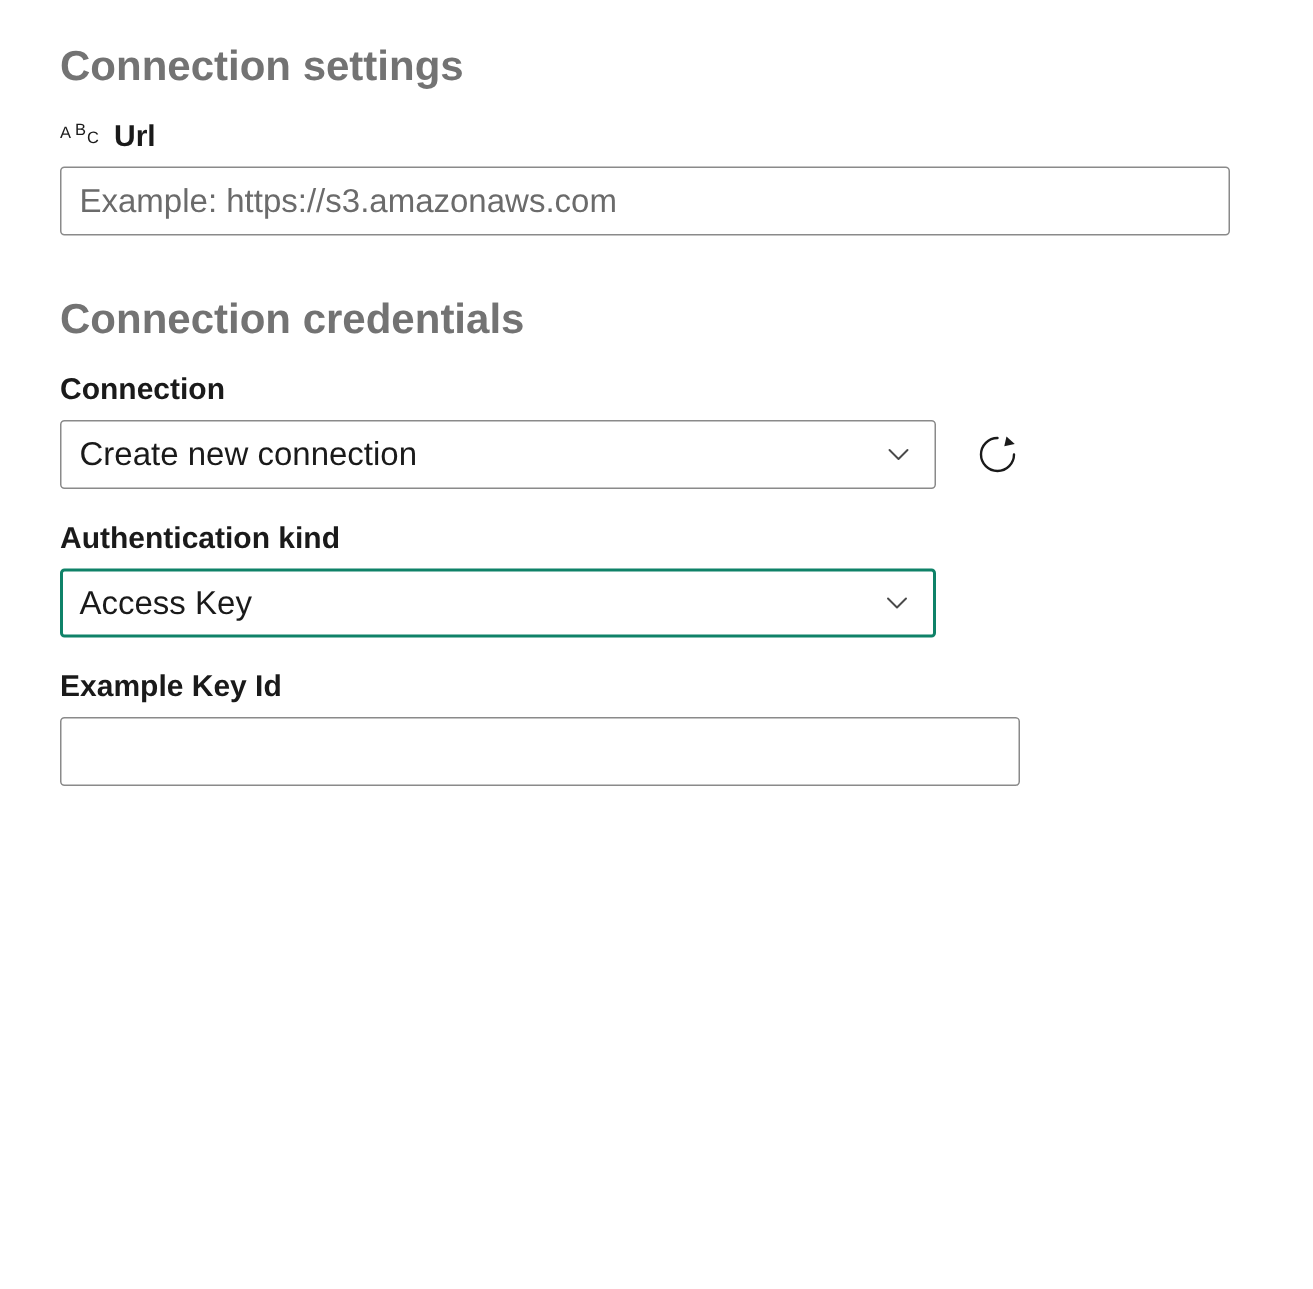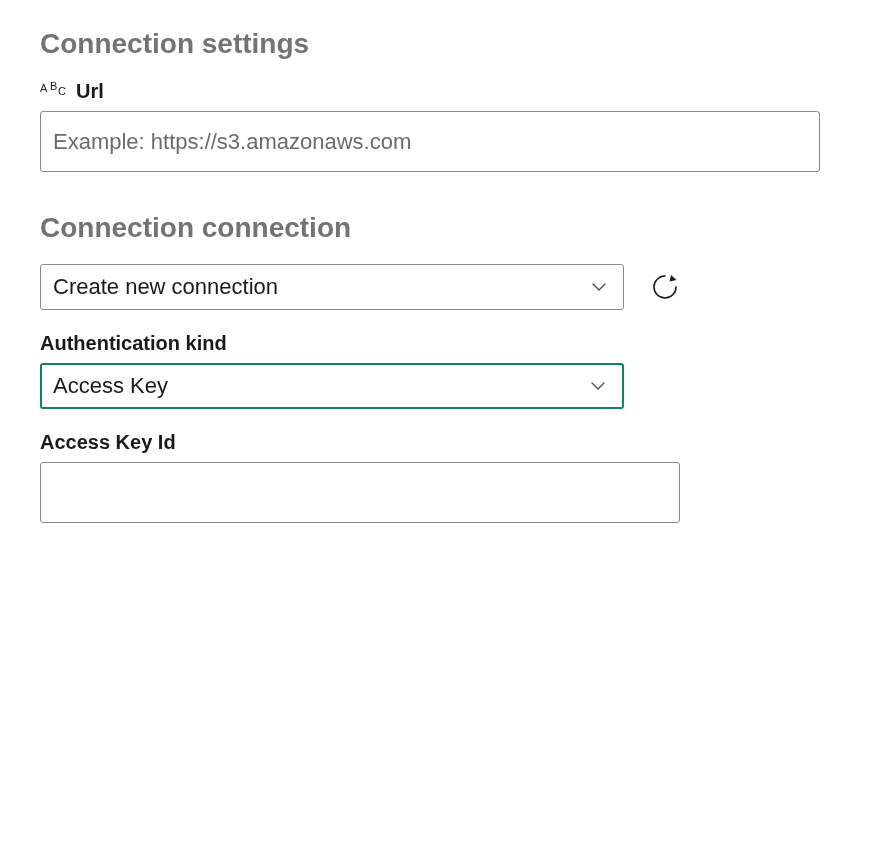--- a/index.html
+++ b/index.html
@@ -44,21 +44,21 @@
       position: relative;
     }
     .type-icon svg { display: block; }
     .input-row {
       display: flex;
       align-items: center;
       gap: 24px;
     }
     input.text-input {
       width: 100%;
-      height: 61px;
+      height: 46px;
       border: 1px solid #8a8a8a;
       border-radius: 3px;
       padding: 6px 12px;
       font-size: 22px;
       font-family: inherit;
       color: #701a75;
       background: #ffffff;
     }
     input.text-input::placeholder {
       color: #6b6b6b;
@@ -122,23 +122,24 @@
           <text x="18" y="14" font-size="11" font-family="Segoe UI, sans-serif" fill="#1a1a1a" font-weight="500">C</text>
         </svg>
       </span>
       <span>Url</span>
     </div>
     <input type="text" class="text-input" placeholder="Example: https://s3.amazonaws.com" style="">
   </div>
 </section>
 
 <section class="credentials-section">
-  <h2 class="section-title">Connection connection</h2>
+  <h2 class="section-title">Connection credentials</h2>
 
   <div class="field">
+    <div class="field-label">Connection</div>
     <div class="input-row">
       <div class="select-box" role="combobox" tabindex="0">
         <span>Create new connection</span>
         <span class="chevron">
           <svg width="20" height="20" viewBox="0 0 20 20">
               <path d="M4 7 L10 13 L16 7" stroke="#4a4a4a" stroke-width="1.3" fill="none" stroke-linecap="round" stroke-linejoin="round"></path>
             </svg>
         </span>
       </div>
       <span class="refresh-icon" role="button" tabindex="0">
@@ -157,17 +158,17 @@
       <span>Access Key</span>
       <span class="chevron">
         <svg width="20" height="20" viewBox="0 0 20 20">
             <path d="M4 7 L10 13 L16 7" stroke="#4a4a4a" stroke-width="1.3" fill="none" stroke-linecap="round" stroke-linejoin="round"></path>
           </svg>
       </span>
     </div>
   </div>
 
   <div class="field field-narrow">
-    <div class="field-label">Access Key Id</div>
+    <div class="field-label">Example Key Id</div>
     <input type="text" class="text-input" value="" style="">
   </div>
 
 </section>
 
 </body></html>

